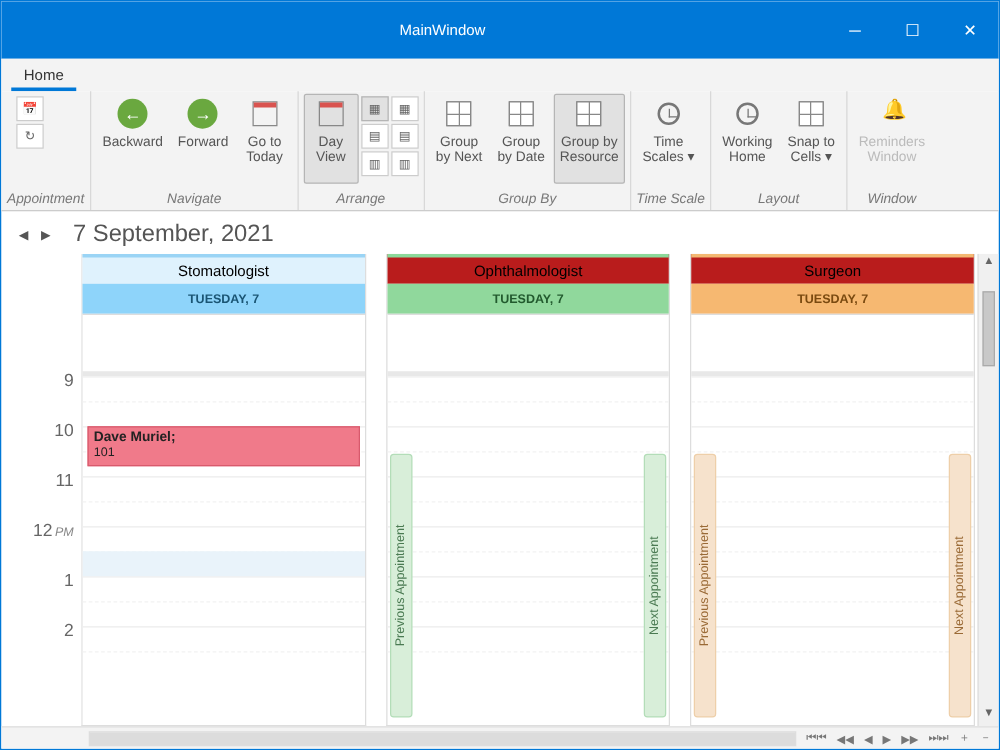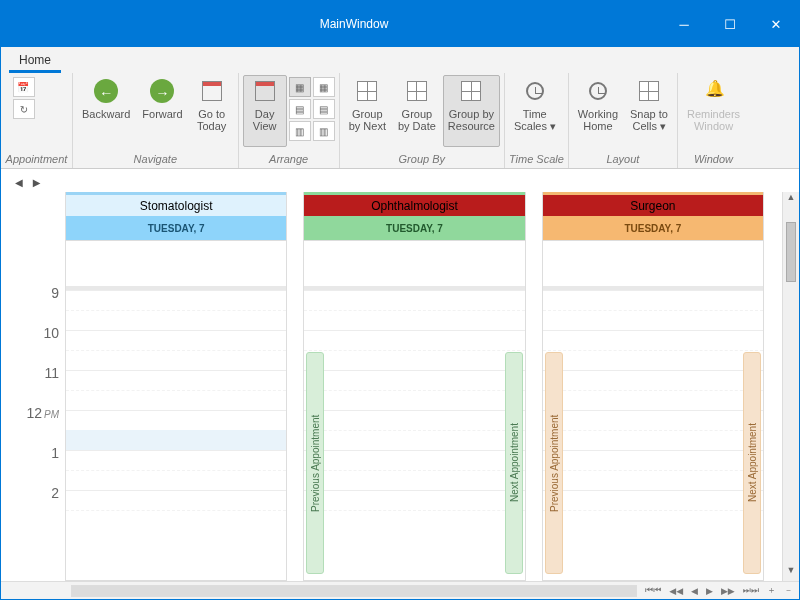--- a/index.html
+++ b/index.html
@@ -37,21 +37,21 @@
 .calendar-area { flex: 1; display: flex; flex-direction: column; overflow: hidden; position: relative; }
 .cal-header { display: flex; align-items: center; padding: 8px 14px 4px 14px; font-size: 19px; color: #555; }
 .nav-arrows { font-size: 10px; color: #555; display: flex; gap: 10px; margin-right: 18px; }
 
 .cal-body { flex: 1; display: flex; overflow: hidden; padding-left: 10px; }
 .time-col { width: 54px; display: flex; flex-direction: column; padding-top: 46px; }
 .time-header-spacer { height: 54px; }
 .time-slot { height: 40px; text-align: right; padding-right: 6px; font-size: 14px; color: #666; border-top: 1px solid transparent; position: relative; top: -8px; }
 .time-slot .ampm { font-size: 10px; color: #888; margin-left: 2px; font-style: italic; }
 
-.resources { flex: 1; display: flex; gap: 16px; padding-right: 18px; overflow: hidden; }
+.resources { flex: 1; display: flex; gap: 16px; padding-right: 2px; overflow: hidden; }
 .resource { flex: 1; display: flex; flex-direction: column; border: 1px solid #ddd; border-top: none; position: relative; }
 .res-hdr { height: 24px; display: flex; align-items: center; justify-content: center; font-size: 12px; }
 .res-day { height: 24px; display: flex; align-items: center; justify-content: center; font-size: 10px; font-weight: bold; }
 .res-allday { height: 50px; border-top: 1px solid #ddd; border-bottom: 4px solid #e8e8e8; }
 .res-grid { flex: 1; position: relative; overflow: hidden; }
 .row { height: 40px; border-top: 1px solid #ececec; }
 .half { height: 20px; border-bottom: 1px dashed #f2f2f2; }
 
 .res-stomo .res-hdr { background: #dff2fd; border-top: 3px solid #9ad4f5; }
 .res-stomo .res-day { background: #8ed4fa; color: #1a5574; }
@@ -285,20 +285,21 @@
     <div class="ribbon-group-label">Window</div>
   </div>
 </div>
 
 <div class="calendar-area">
   <div class="cal-header">
     <div class="nav-arrows">
       <span>◀</span>
       <span>▶</span>
     </div>
+    <div>7 September, 2021</div>
   </div>
 
   <div class="cal-body">
     <div class="time-col">
       <div class="time-header-spacer"></div>
       <div class="time-slot">9</div>
       <div class="time-slot">10</div>
       <div class="time-slot">11</div>
       <div class="time-slot"><span>12</span><span class="ampm">PM</span></div>
       <div class="time-slot">1</div>
@@ -322,20 +323,21 @@
             </div>
             <div class="row">
               <div class="half"></div>
             </div>
             <div class="row">
               <div class="half"></div>
             </div>
             <div class="row">
               <div class="half"></div>
             </div>
+            <div class="appt" style="top: 40px; height: 32px;"><b>Dave Muriel;</b><br><span style="font-size:10px">101</span></div>
             <div style="position: absolute; left: 0px; right: 0px; top: 140px; height: 20px; background: rgb(233, 243, 250);"></div>
           </div>
         </div>
         <div class="resource res-ophth">
           <div class="res-hdr">Ophthalmologist</div>
           <div class="res-day">TUESDAY, 7</div>
           <div class="res-allday"></div>
           <div class="res-grid">
             <div class="row">
               <div class="half"></div>

